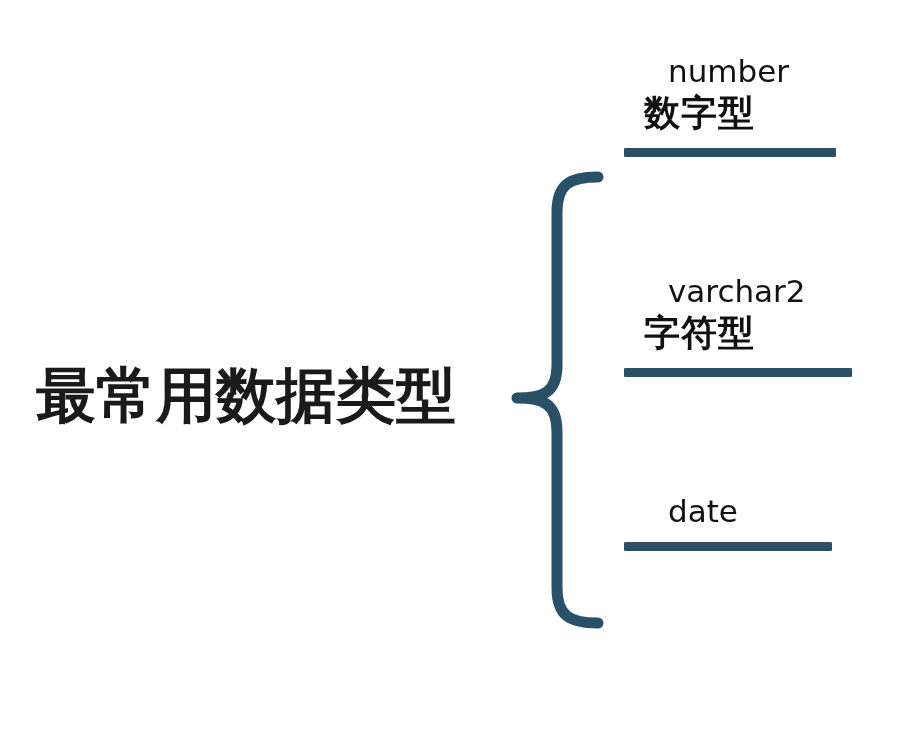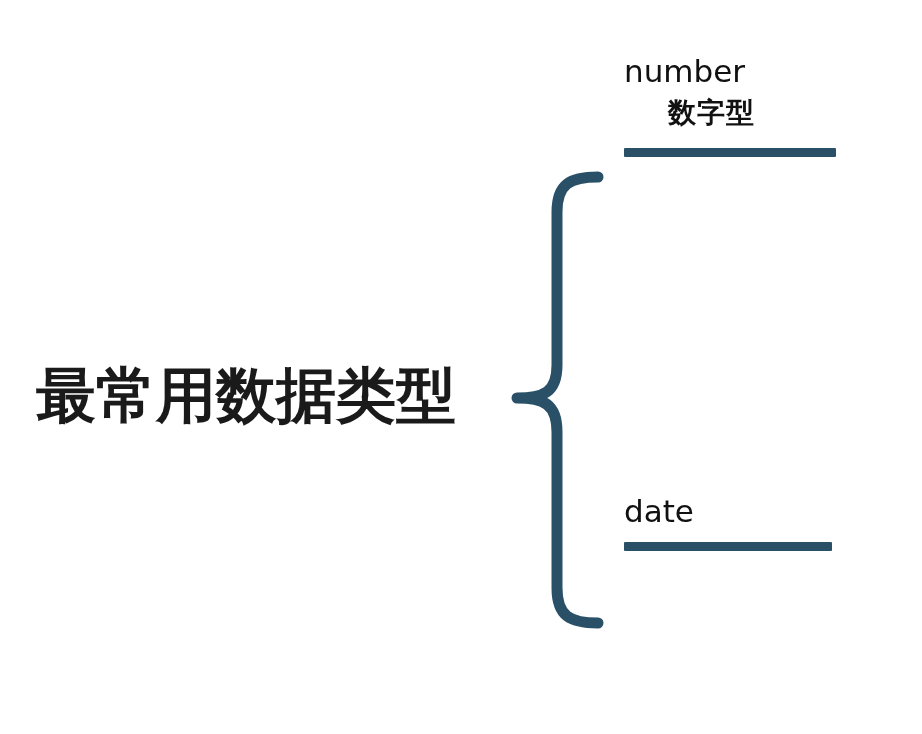--- a/index.html
+++ b/index.html
@@ -46,30 +46,31 @@
   .branch {
     position: absolute;
     left: 624px;
   }
   .branch-en {
     font-family: "DejaVu Sans", sans-serif;
     font-size: 31px;
     line-height: 38px;
     color: #111111;
     white-space: nowrap;
+    margin-left: 44px;
     font-weight: normal;
   }
   .branch-cn {
     font-family: "Liberation Sans", "DejaVu Sans", sans-serif;
     font-weight: bold;
-    font-size: 28px;
+    font-size: 36px;
     line-height: 46px;
     color: #111111;
     white-space: nowrap;
-    margin-left: 44px;
+    margin-left: 20px;
     letter-spacing: 1px;
   }
   .branch-rule {
     height: 9px;
     background: #2a5068;
     border-radius: 1px;
     margin-top: 12px;
   }
 
   .b1 { top: 52px; }
@@ -95,19 +96,24 @@
              L 57 428
              C 57 456, 70 463, 98 463" fill="none" stroke="#2a5068" stroke-width="11" stroke-linecap="round" stroke-linejoin="round"></path>
   </svg>
 
   <div class="branch b1">
     <div class="branch-en">number</div>
     <div class="branch-cn">数字型</div>
     <div class="branch-rule"></div>
   </div>
 
+  <div class="branch b2">
+    <div class="branch-en">varchar2</div>
+    <div class="branch-cn">字符型</div>
+    <div class="branch-rule"></div>
+  </div>
 
   <div class="branch b3">
     <div class="branch-en">date</div>
     <div class="branch-rule"></div>
   </div>
 
 </div>
 
 </body></html>

